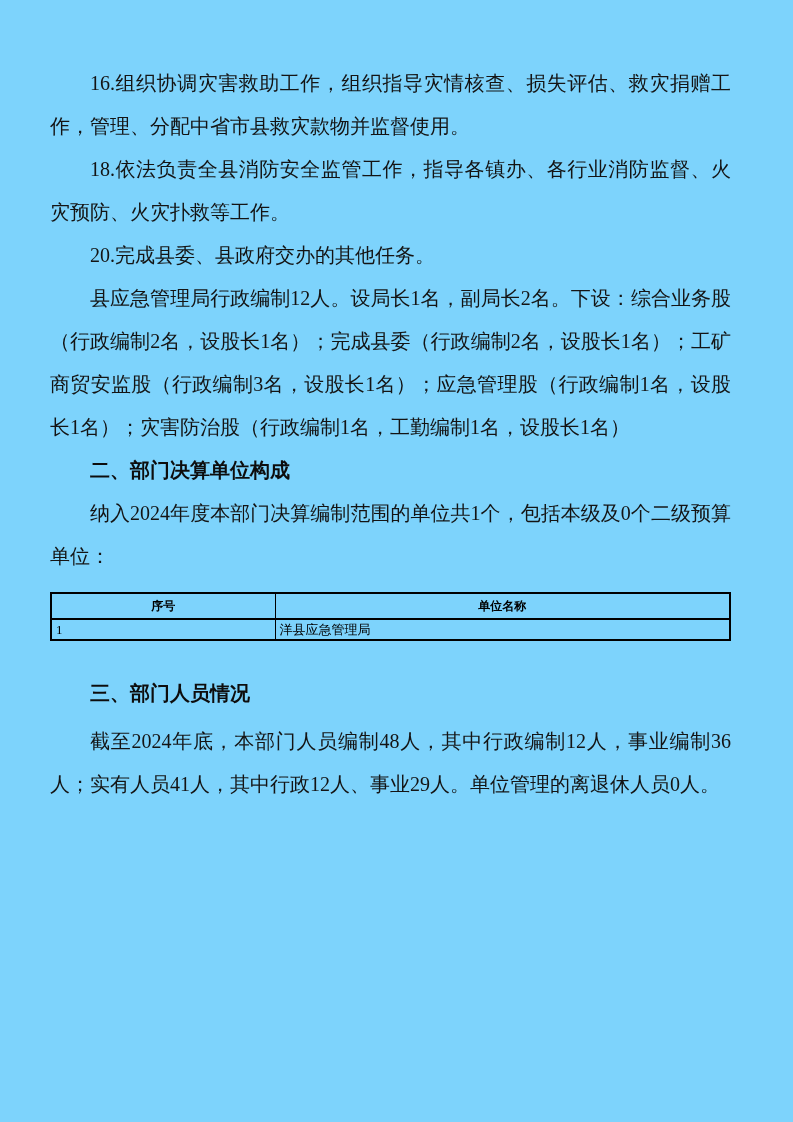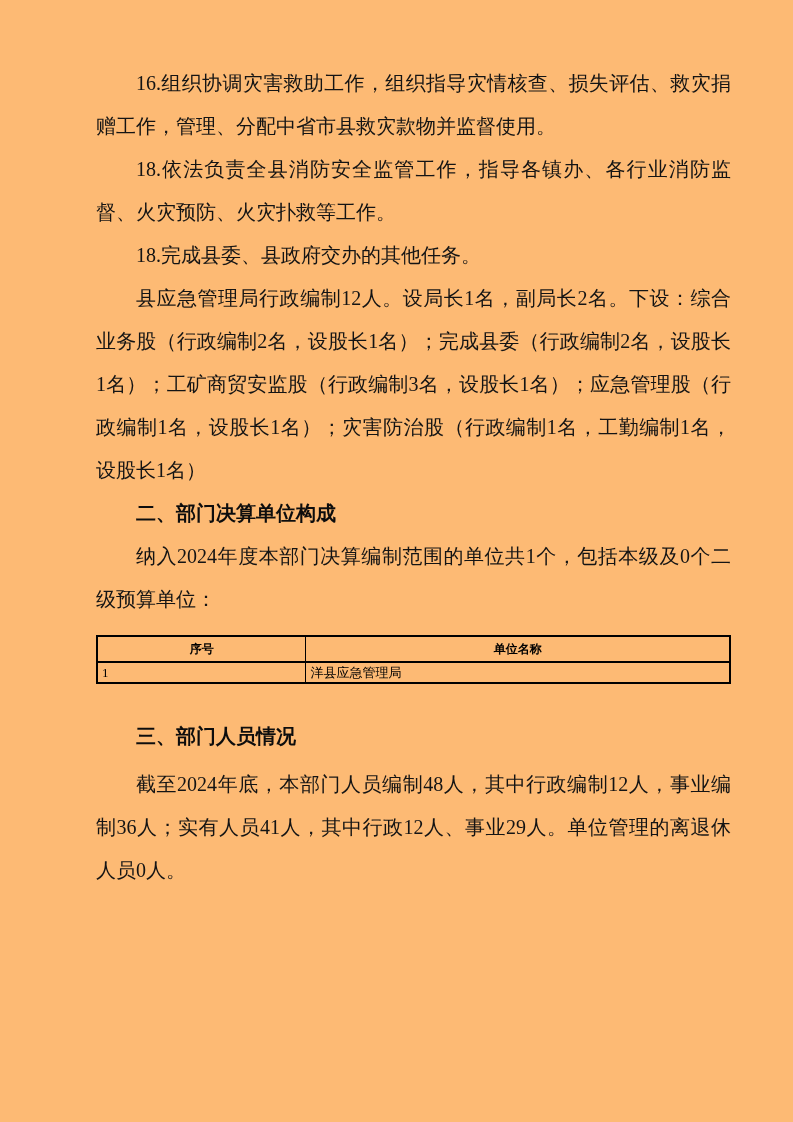--- a/index.html
+++ b/index.html
@@ -5,23 +5,23 @@
   html, body {
     margin: 0;
     padding: 0;
     background: #ffffff;
   }
   .page {
     position: relative;
     width: 793px;
     height: 1122px;
     margin: 0 auto;
-    background: #fdba74;
+    background: #7dd3fc;
     box-sizing: border-box;
-    padding: 62px 62px 0 96px;
+    padding: 62px 62px 0 50px;
     font-family: "Liberation Serif", "DejaVu Serif", serif;
     font-size: 20px;
     line-height: 43px;
     color: #141414;
     overflow: hidden;
   }
   .para {
     margin: 0;
     text-align: justify;
     text-indent: 2em;
@@ -68,21 +68,21 @@
   .col-name  { width: 67%; }
   .heading-personnel { margin-bottom: 5px; }
 </style>
 </head>
 <body>
 
 <div class="page">
 
   <p class="para">16.组织协调灾害救助工作，组织指导灾情核查、损失评估、救灾捐赠工作，管理、分配中省市县救灾款物并监督使用。</p>
   <p class="para">18.依法负责全县消防安全监管工作，指导各镇办、各行业消防监督、火灾预防、火灾扑救等工作。</p>
-  <p class="para">18.完成县委、县政府交办的其他任务。</p>
+  <p class="para">20.完成县委、县政府交办的其他任务。</p>
   <p class="para">县应急管理局行政编制12人。设局长1名，副局长2名。下设：综合业务股（行政编制2名，设股长1名）；完成县委（行政编制2名，设股长1名）；工矿商贸安监股（行政编制3名，设股长1名）；应急管理股（行政编制1名，设股长1名）；灾害防治股（行政编制1名，工勤编制1名，设股长1名）</p>
 
   <h2 class="heading">二、部门决算单位构成</h2>
   <p class="para">纳入2024年度本部门决算编制范围的单位共1个，包括本级及0个二级预算单位：</p>
 
   <table class="unit-table">
     <colgroup>
       <col class="col-index">
       <col class="col-name">
     </colgroup>

